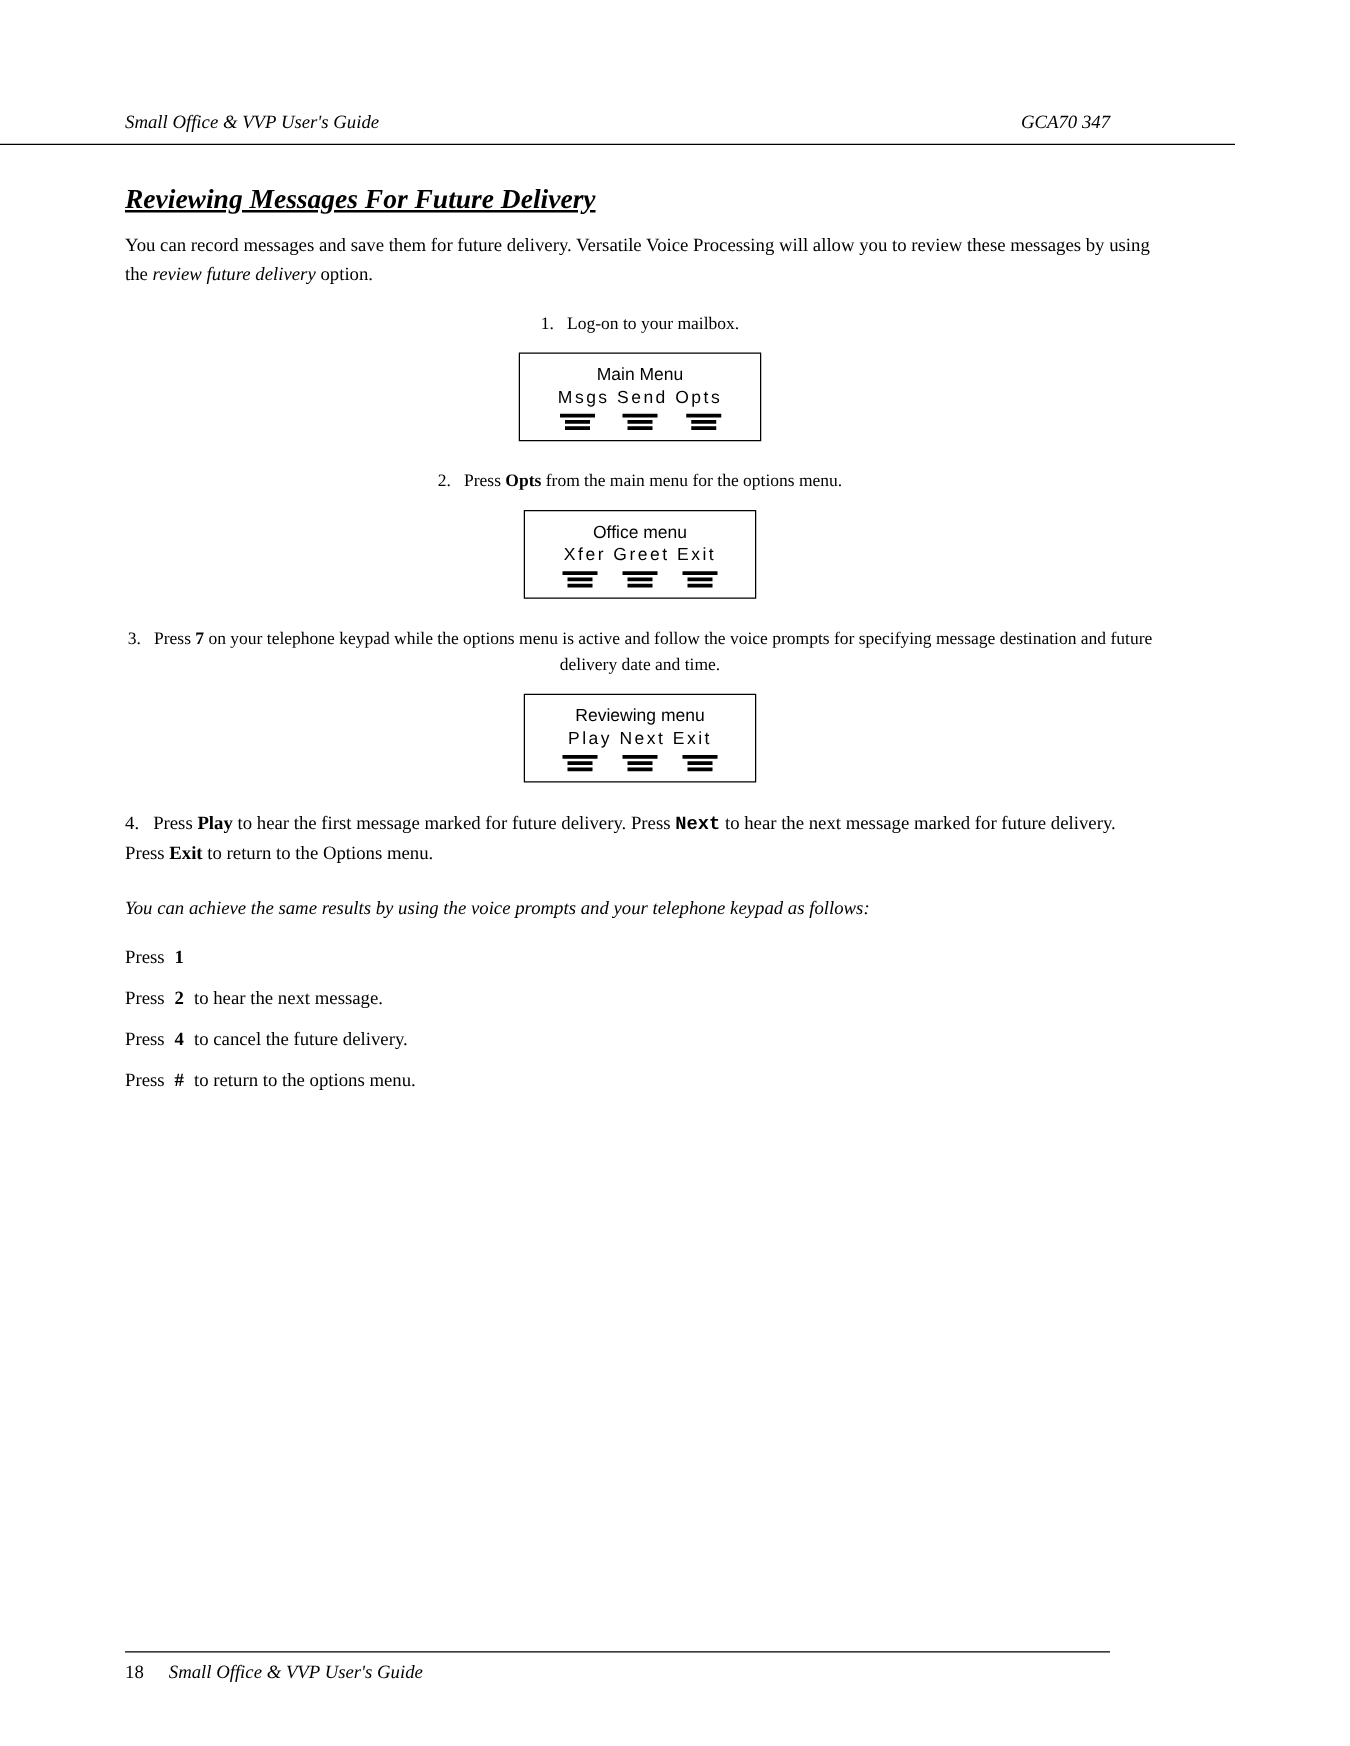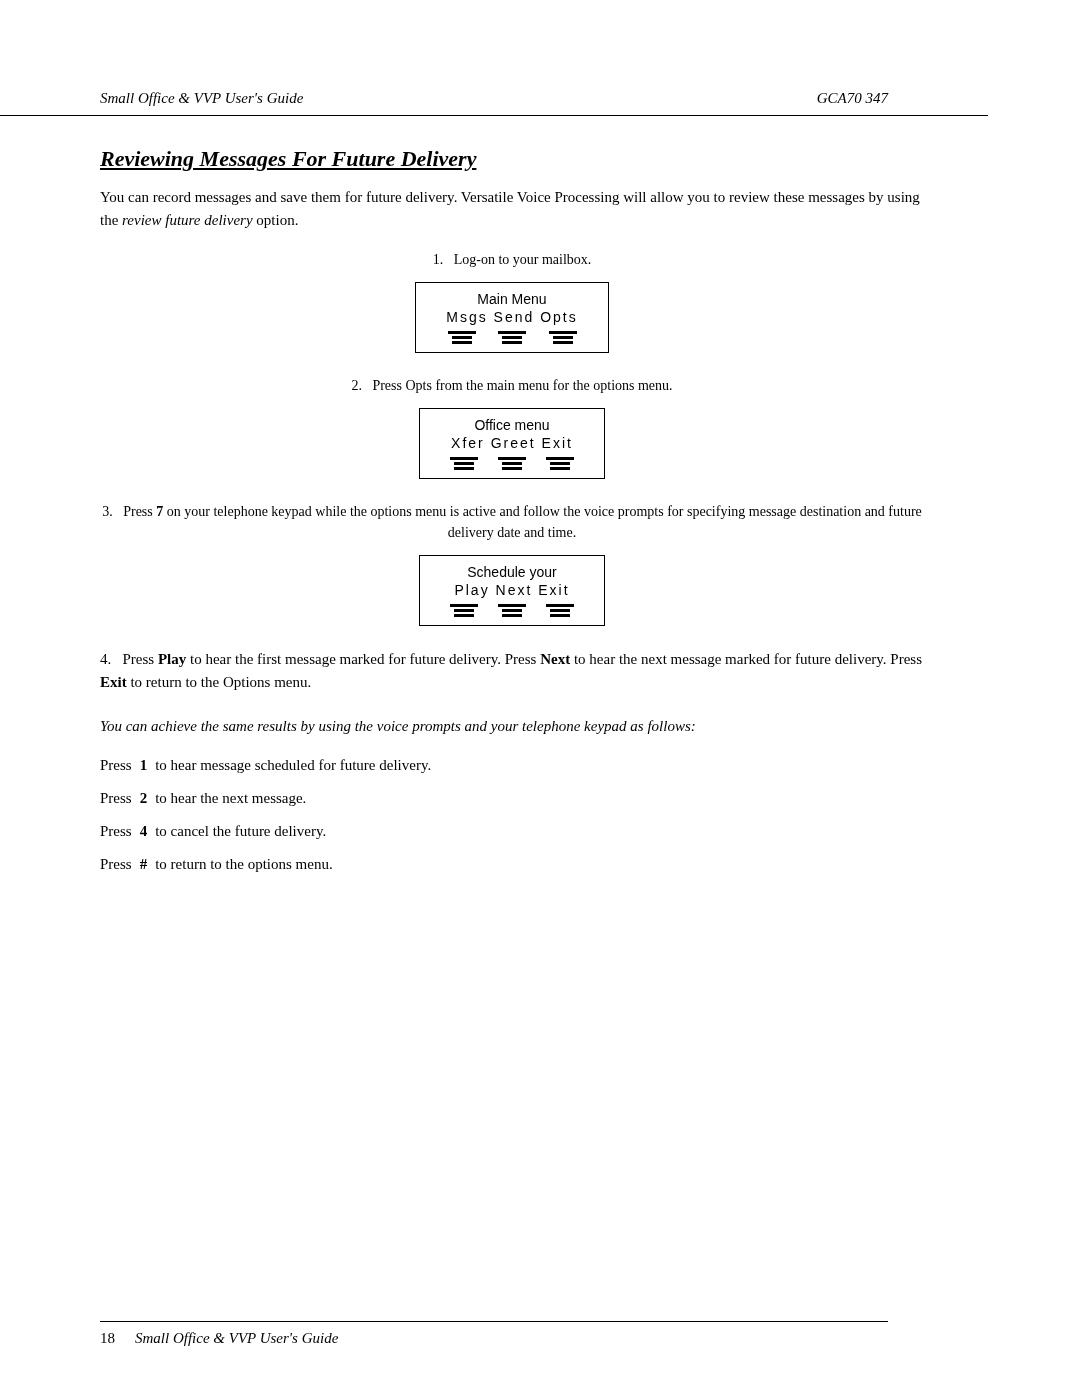--- a/index.html
+++ b/index.html
@@ -234,21 +234,21 @@
               </div>
             </div>
           </div>
         </div>
       </div>
     </div>
 
     <div class="step-item">
       <p class="step-text">
         <span>2.&nbsp;&nbsp;</span>
-        <span>Press </span><span class="bold" style="font-weight:normal;">Opts</span><span> from the main menu for the options menu.</span>
+        <span>Press </span><span class="bold" style="font-weight:bold;">Opts</span><span> from the main menu for the options menu.</span>
       </p>
       <div class="diagram-container">
         <div class="phone-display">
           <div class="phone-display-title">Office menu</div>
           <div class="phone-display-items">Xfer  Greet  Exit</div>
           <div class="buttons-row">
             <div class="phone-button">
               <div class="btn-lines">
                 <div class="btn-line"></div>
                 <div class="btn-line-short"></div>
@@ -274,21 +274,21 @@
       </div>
     </div>
 
     <div class="step-item">
       <p class="step-text">
         <span>3.&nbsp;&nbsp;</span>
         <span>Press </span><span style="font-weight:bold;">7</span><span> on your telephone keypad while the options menu is active and follow the voice prompts for specifying message destination and future delivery date and time.</span>
       </p>
       <div class="diagram-container">
         <div class="phone-display">
-          <div class="phone-display-title">Schedule your</div>
+          <div class="phone-display-title">Reviewing menu</div>
           <div class="phone-display-items">Play  Next  Exit</div>
           <div class="buttons-row">
             <div class="phone-button">
               <div class="btn-lines">
                 <div class="btn-line"></div>
                 <div class="btn-line-short"></div>
                 <div class="btn-line-short"></div>
               </div>
             </div>
             <div class="phone-button">
@@ -306,33 +306,32 @@
               </div>
             </div>
           </div>
         </div>
       </div>
     </div>
 
     <div class="step-item">
       <p class="step-4-text">
         <span>4.&nbsp;&nbsp;</span>
-        <span>Press </span><span style="font-weight:bold;">Play</span><span> to hear the first message marked for future delivery. Press </span><span style="font-weight:bold;">Next</span><span> to hear the next message marked for future delivery. Press </span><span style="font-weight:bold;">Exit</span><span> to return to the Options menu.</span>
+        <span>Press </span><span style="font-weight:bold;">Play</span><span> to hear the first message marked for future delivery. Press </span><span style="font-weight:bold;font-family:Liberation Mono, monospace;">Next</span><span> to hear the next message marked for future delivery. Press </span><span style="font-weight:bold;">Exit</span><span> to return to the Options menu.</span>
       </p>
     </div>
 
     <p class="note-italic">
       <span>You can achieve the same results by using the voice prompts and your telephone keypad as follows:</span>
     </p>
 
     <div class="press-list">
       <div class="numbered-step">
         <span>Press </span>
           <span style="font-weight:bold;">1</span>
-          <span> to hear message scheduled for future delivery.</span>
       </div>
       <div class="numbered-step">
         <span>Press </span>
           <span style="font-weight:bold;">2</span>
           <span> to hear the next message.</span>
       </div>
       <div class="numbered-step">
         <span>Press </span>
           <span style="font-weight:bold;">4</span>
           <span> to cancel the future delivery.</span>

